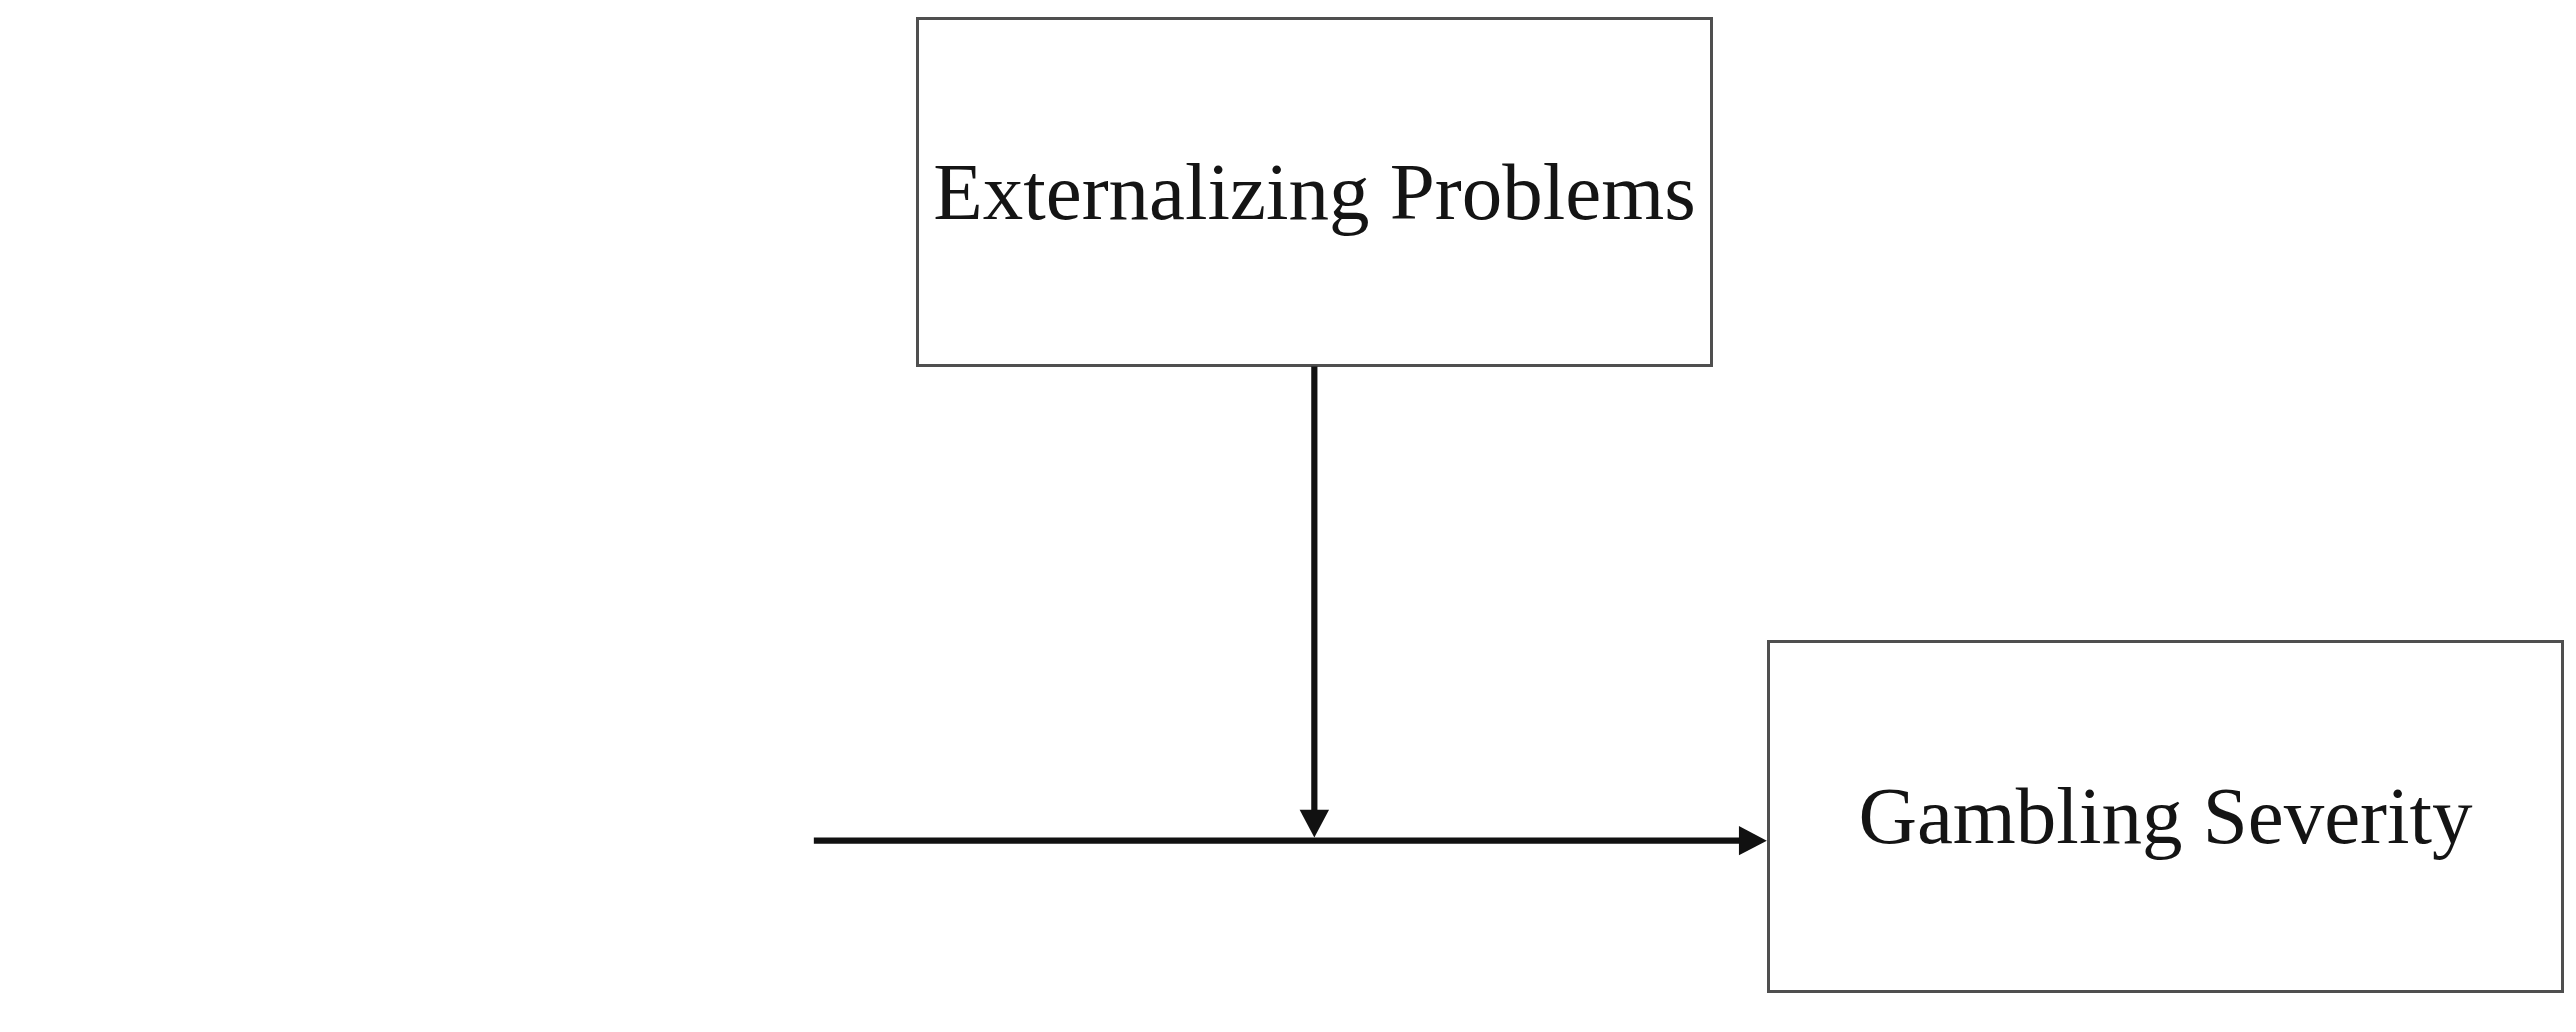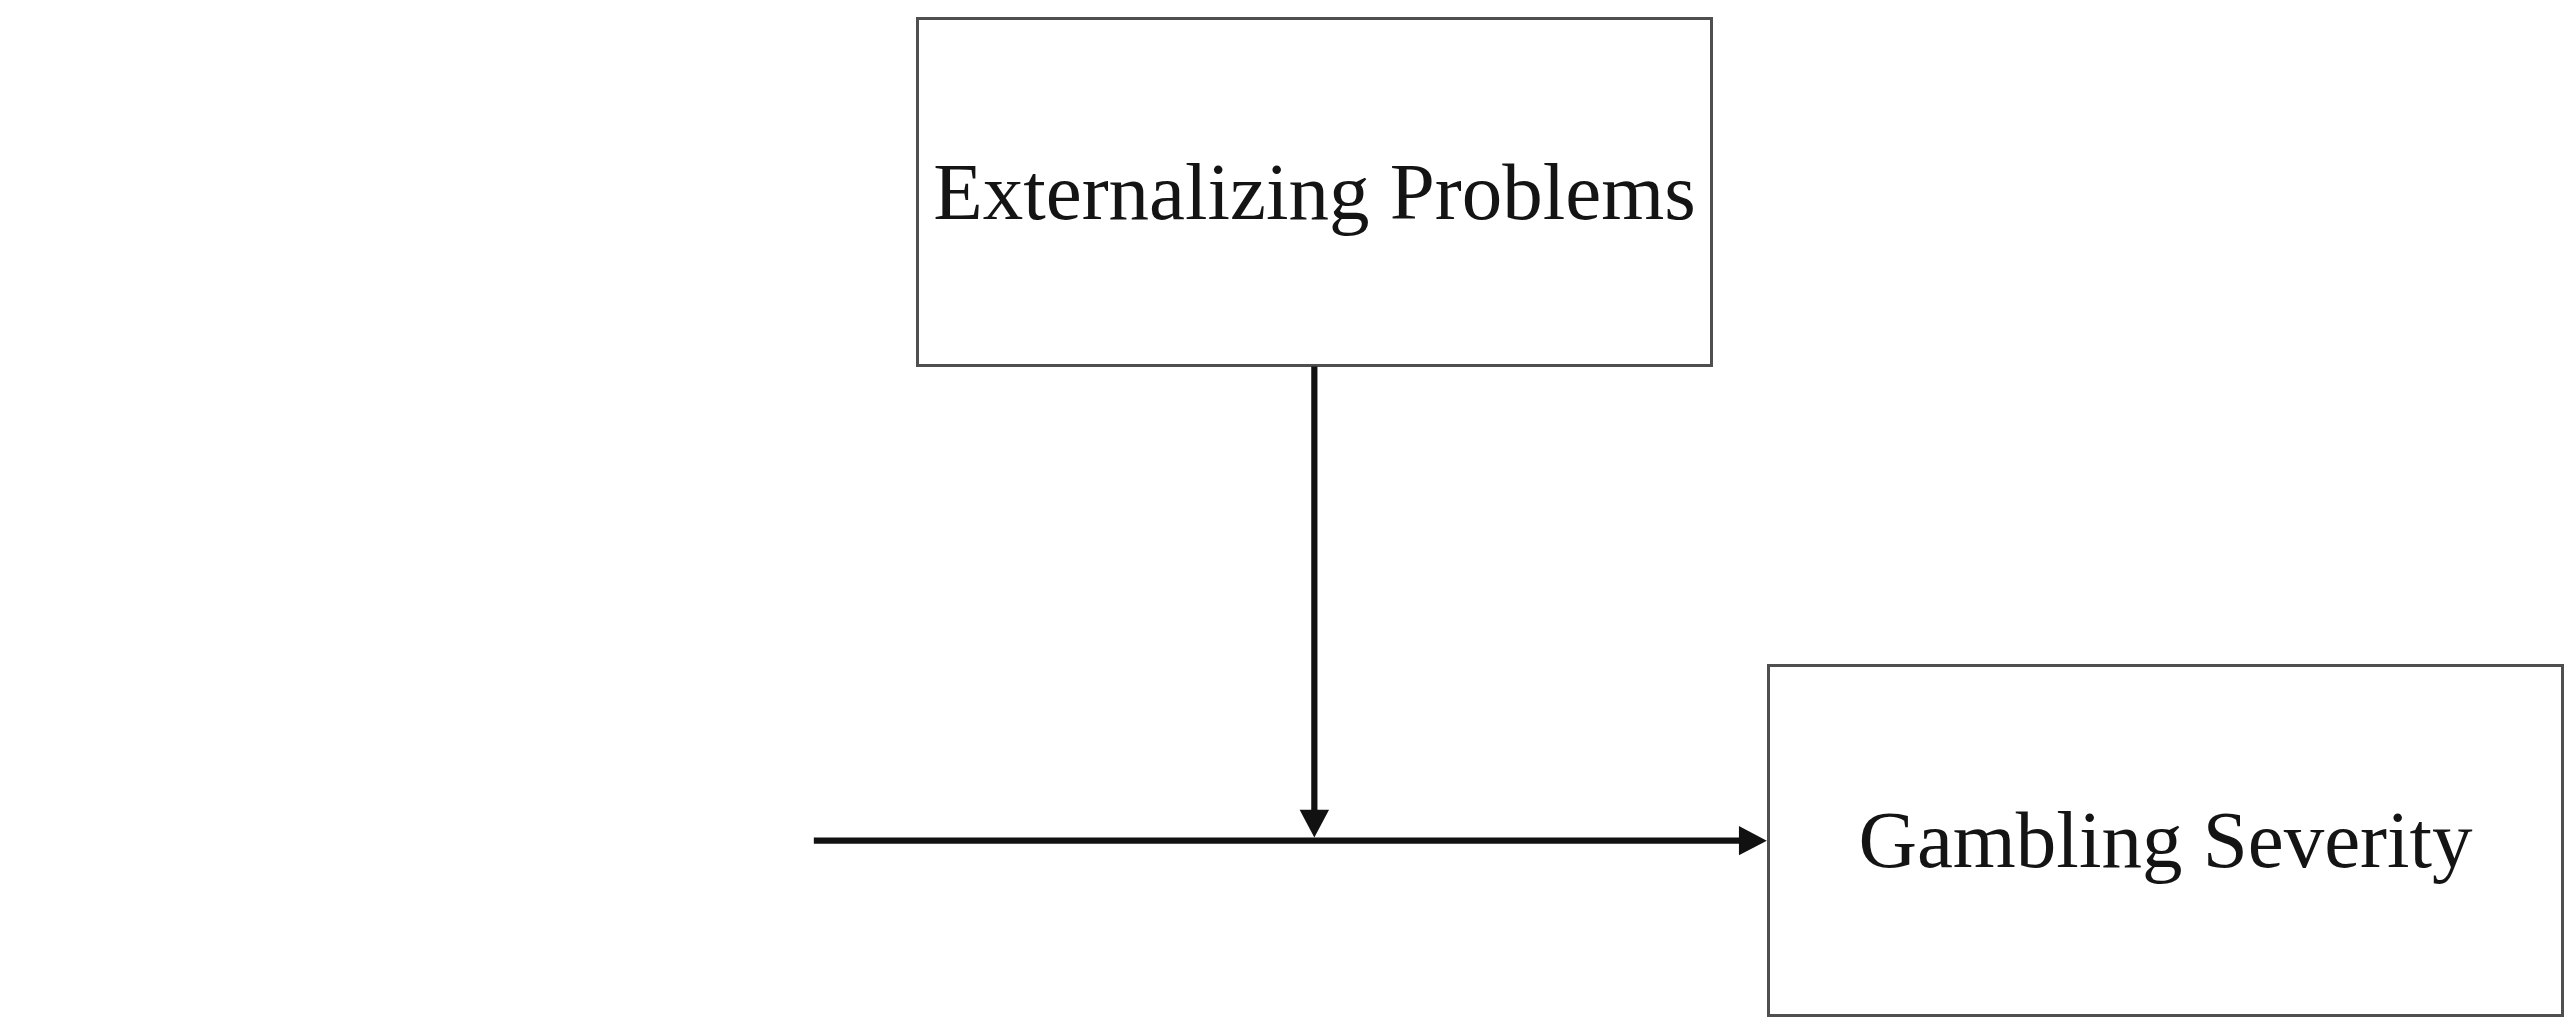--- a/index.html
+++ b/index.html
@@ -33,21 +33,21 @@
     text-align: center;
   }
   .node .label {
     font-size: 81px;
     line-height: 1;
     white-space: nowrap;
     color: var(--text);
   }
   .node-moderator { left: 916px; top: 17px;  width: 797px; height: 350px; }
   .node-predictor { left: 16.3px;   top: 664px; width: 797px; height: 353px; }
-  .node-outcome   { left: 1767px; top: 664px; width: 797px; height: 353px; text-align: center; }
+  .node-outcome   { left: 1767px; top: 640px; width: 797px; height: 353px; text-align: center; }
   .arrows-layer {
     position: absolute;
     left: 0; top: 0;
     width: 2576px;
     height: 1032px;
     color: var(--arrow);
     pointer-events: none;
   }
 </style>
 </head>

